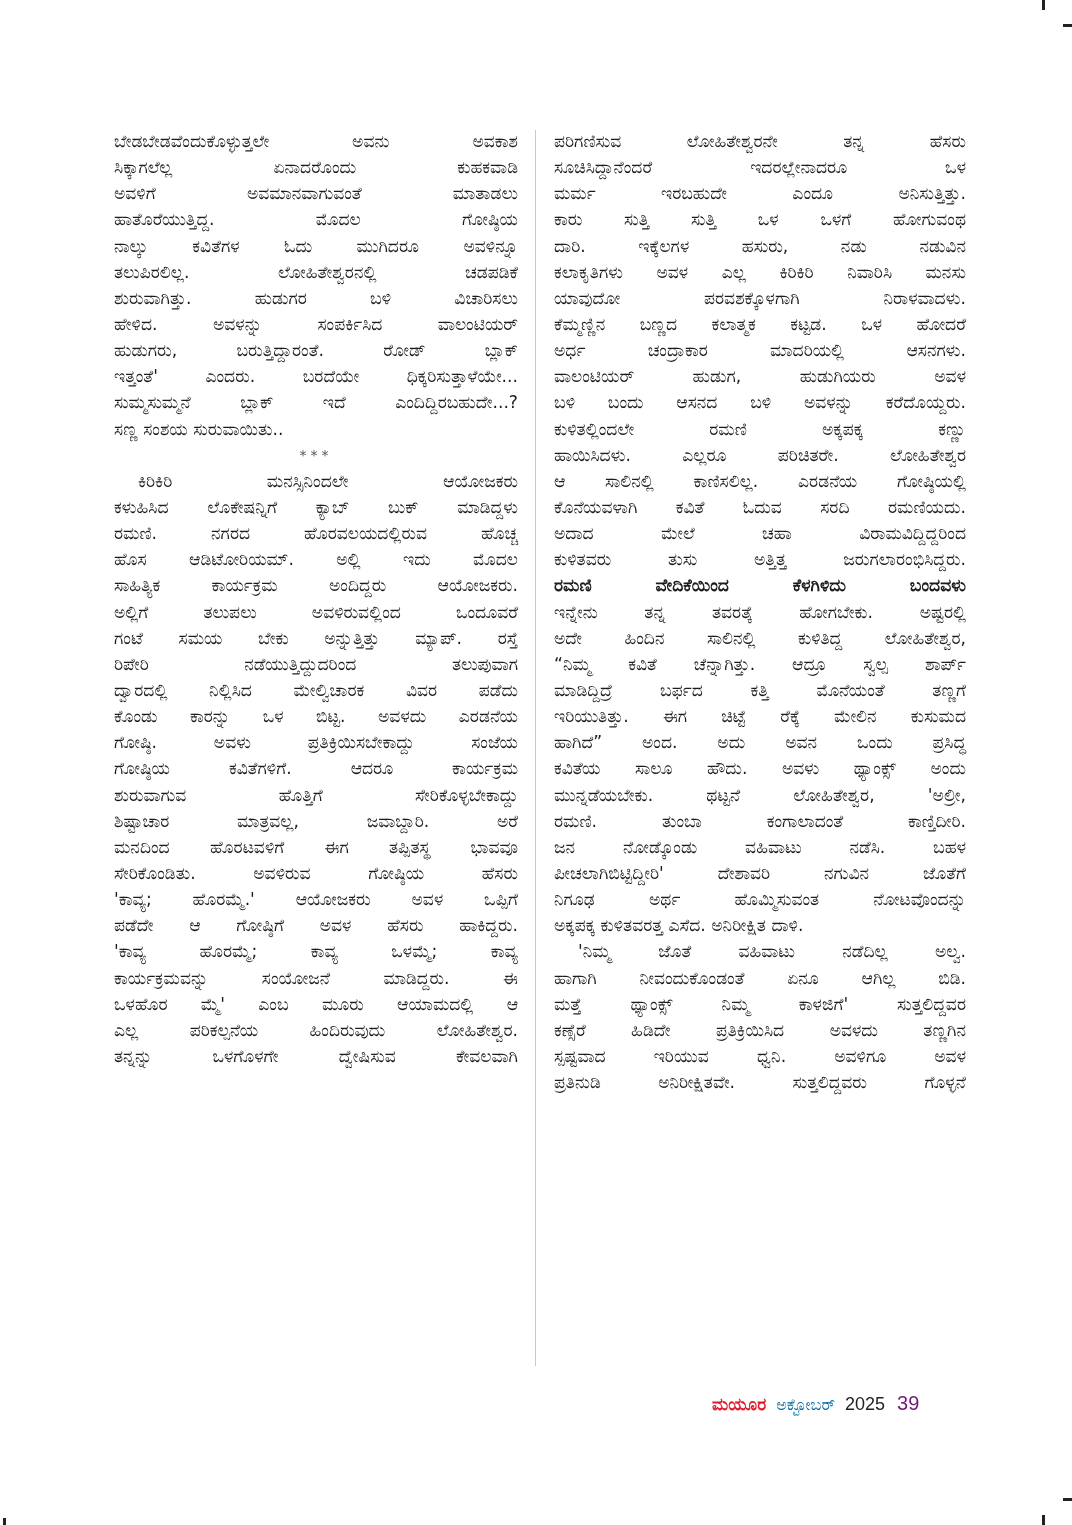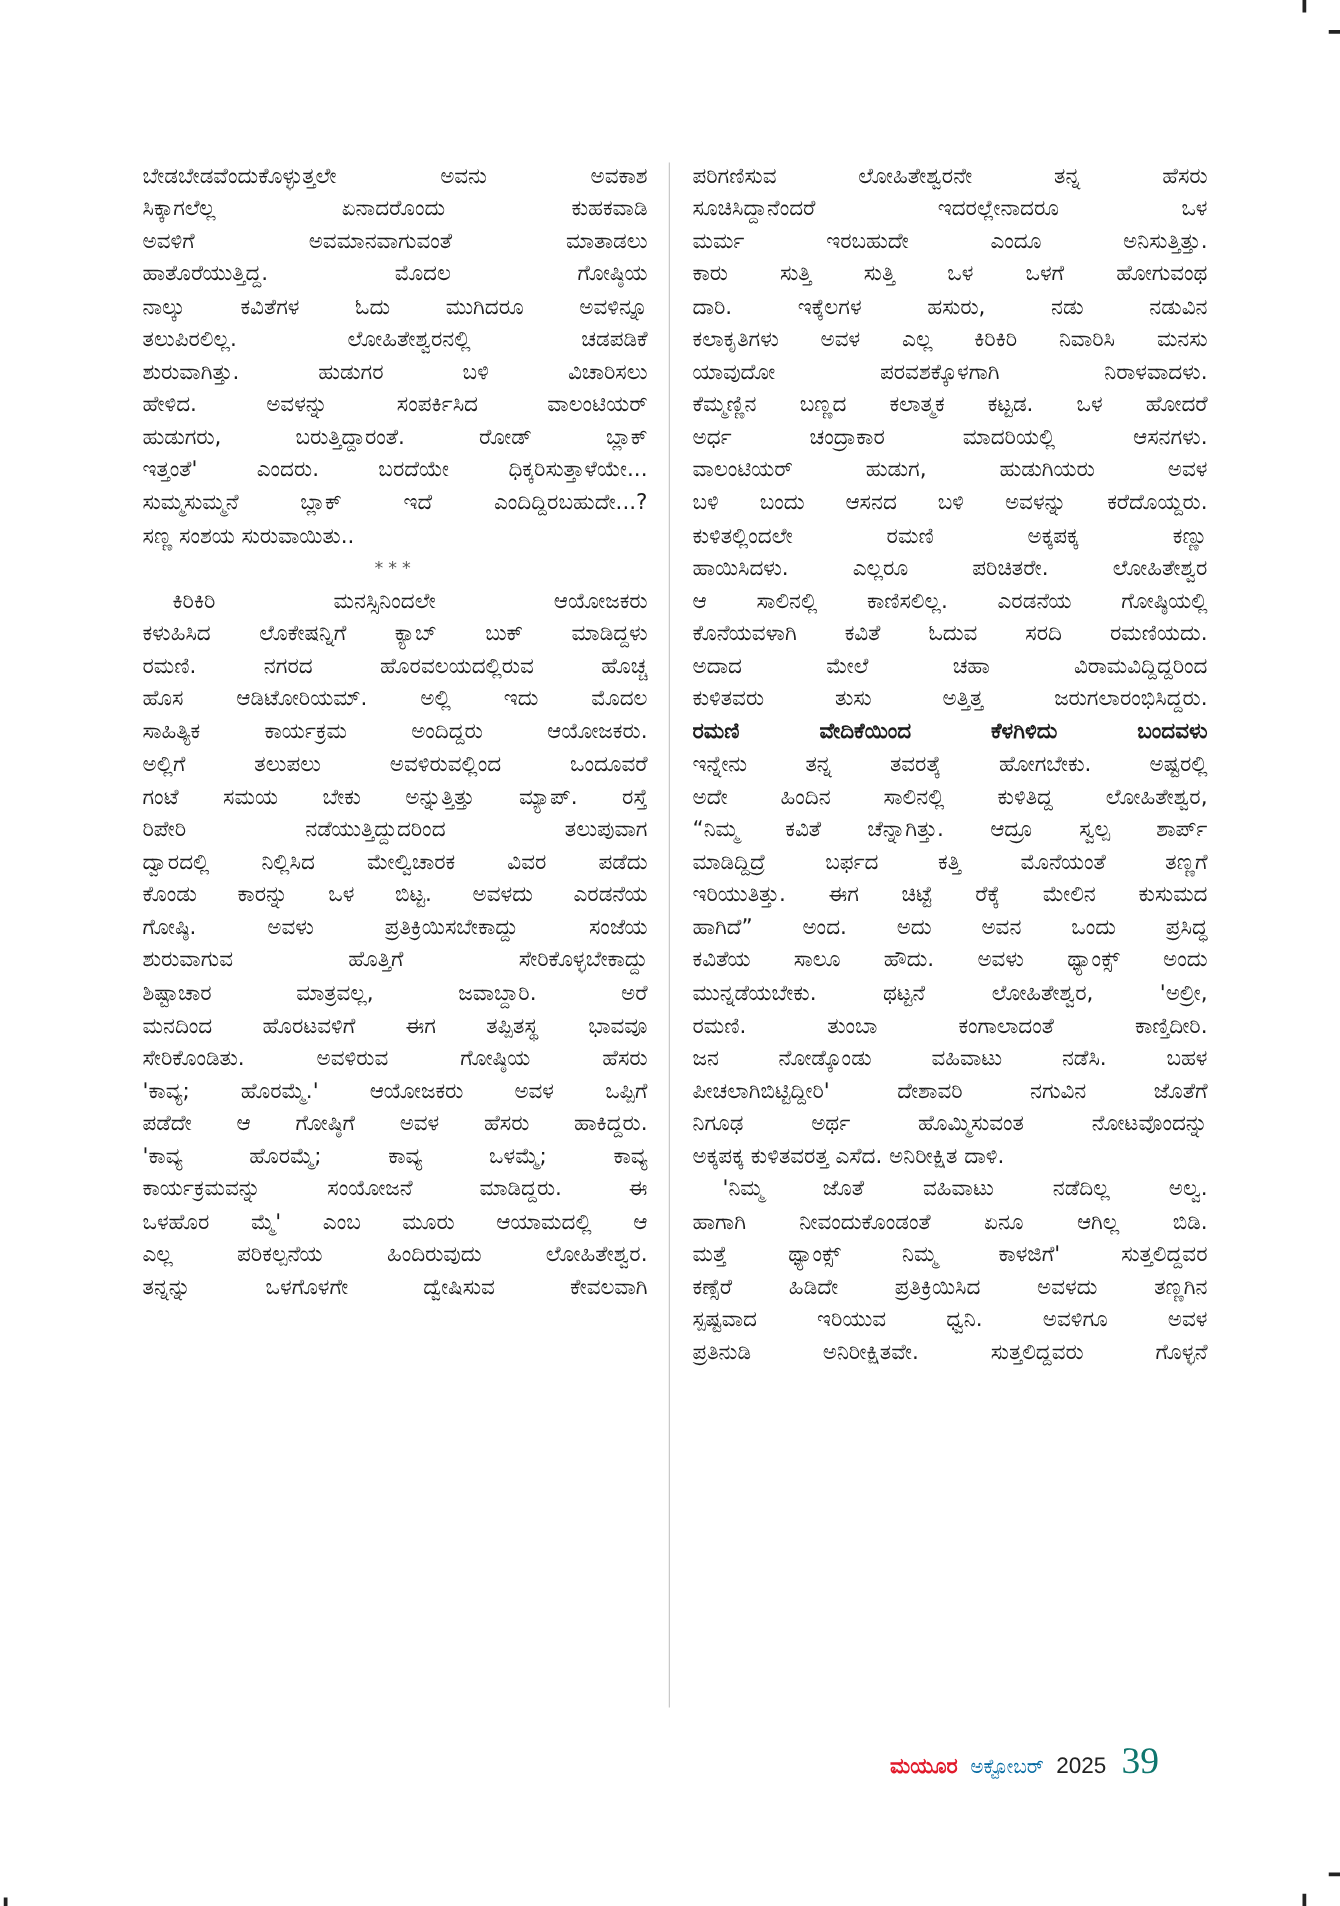--- a/index.html
+++ b/index.html
@@ -23,21 +23,21 @@
   .line.indent { padding-left: 24px; box-sizing: border-box; }
   .line.center { text-align: center; text-align-last: center; font-size: 14px; color: #555; letter-spacing: 4px; }
   .rule { position: absolute; left: 535px; top: 130px; width: 1px; height: 1236px; background: #c9c9c9; }
   .footer {
     position: absolute; left: 712px; top: 1392px; height: 36px;
     display: flex; align-items: baseline; gap: 10px;
   }
   .brand { color: #e11a2b; font-weight: bold; font-size: 17px; }
   .month { font-size: 16px; color: #0369a1; }
   .year { font-family: "Liberation Sans", sans-serif; font-size: 18px; color: #222; }
-  .pageno { font-family: Liberation Serif, serif; font-size: 30px; color: #0f766e; margin-left: 2px; }
+  .pageno { font-family: Liberation Sans, sans-serif; font-size: 20px; color: #701a75; margin-left: 2px; }
 </style>
 </head>
 <body>
 
 <div class="crop" style="left:1042px;top:0;width:3px;height:10px;"></div>
 <div class="crop" style="left:1063px;top:24px;width:9px;height:3px;"></div>
 <div class="crop" style="left:1063px;top:1498px;width:9px;height:3px;"></div>
 <div class="crop" style="left:1042px;top:1515px;width:3px;height:10px;"></div>
 <div class="crop" style="left:3px;top:1518px;width:3px;height:7px;"></div>
 
@@ -59,20 +59,21 @@
     <span class="line" style="display: block; width: auto;">ಕಳುಹಿಸಿದ ಲೊಕೇಷನ್ನಿಗೆ ಕ್ಯಾಬ್ ಬುಕ್ ಮಾಡಿದ್ದಳು</span>
     <span class="line" style="display: block; width: auto;">ರಮಣಿ. ನಗರದ ಹೊರವಲಯದಲ್ಲಿರುವ ಹೊಚ್ಚ</span>
     <span class="line" style="display: block; width: auto;">ಹೊಸ ಆಡಿಟೋರಿಯಮ್. ಅಲ್ಲಿ ಇದು ಮೊದಲ</span>
     <span class="line" style="display: block; width: auto;">ಸಾಹಿತ್ಯಿಕ ಕಾರ್ಯಕ್ರಮ ಅಂದಿದ್ದರು ಆಯೋಜಕರು.</span>
     <span class="line" style="display: block; width: auto;">ಅಲ್ಲಿಗೆ ತಲುಪಲು ಅವಳಿರುವಲ್ಲಿಂದ ಒಂದೂವರೆ</span>
     <span class="line" style="display: block; width: auto;">ಗಂಟೆ ಸಮಯ ಬೇಕು ಅನ್ನುತ್ತಿತ್ತು ಮ್ಯಾಪ್. ರಸ್ತೆ</span>
     <span class="line" style="display: block; width: auto;">ರಿಪೇರಿ ನಡೆಯುತ್ತಿದ್ದುದರಿಂದ ತಲುಪುವಾಗ</span>
     <span class="line" style="display: block; width: auto;">ದ್ವಾರದಲ್ಲಿ ನಿಲ್ಲಿಸಿದ ಮೇಲ್ವಿಚಾರಕ ವಿವರ ಪಡೆದು</span>
     <span class="line" style="display: block; width: auto;">ಕೊಂಡು ಕಾರನ್ನು ಒಳ ಬಿಟ್ಟ. ಅವಳದು ಎರಡನೆಯ</span>
     <span class="line" style="display: block; width: auto;">ಗೋಷ್ಠಿ. ಅವಳು ಪ್ರತಿಕ್ರಿಯಿಸಬೇಕಾದ್ದು ಸಂಜೆಯ</span>
+    <span class="line" style="display: block; width: auto;">ಗೋಷ್ಠಿಯ ಕವಿತೆಗಳಿಗೆ. ಆದರೂ ಕಾರ್ಯಕ್ರಮ</span>
     <span class="line" style="display: block; width: auto;">ಶುರುವಾಗುವ ಹೊತ್ತಿಗೆ ಸೇರಿಕೊಳ್ಳಬೇಕಾದ್ದು</span>
     <span class="line" style="display: block; width: auto;">ಶಿಷ್ಟಾಚಾರ ಮಾತ್ರವಲ್ಲ, ಜವಾಬ್ದಾರಿ. ಅರೆ</span>
     <span class="line" style="display: block; width: auto;">ಮನದಿಂದ ಹೊರಟವಳಿಗೆ ಈಗ ತಪ್ಪಿತಸ್ಥ ಭಾವವೂ</span>
     <span class="line" style="display: block; width: auto;">ಸೇರಿಕೊಂಡಿತು. ಅವಳಿರುವ ಗೋಷ್ಠಿಯ ಹೆಸರು</span>
     <span class="line" style="display: block; width: auto;">'ಕಾವ್ಯ; ಹೊರಮ್ಮೆ.' ಆಯೋಜಕರು ಅವಳ ಒಪ್ಪಿಗೆ</span>
     <span class="line" style="display: block; width: auto;">ಪಡೆದೇ ಆ ಗೋಷ್ಠಿಗೆ ಅವಳ ಹೆಸರು ಹಾಕಿದ್ದರು.</span>
     <span class="line" style="display: block; width: auto;">'ಕಾವ್ಯ ಹೊರಮ್ಮೆ; ಕಾವ್ಯ ಒಳಮ್ಮೆ; ಕಾವ್ಯ</span>
     <span class="line" style="display: block; width: auto;">ಕಾರ್ಯಕ್ರಮವನ್ನು ಸಂಯೋಜನೆ ಮಾಡಿದ್ದರು. ಈ</span>
     <span class="line" style="display: block; width: auto;">ಒಳಹೊರ ಮ್ಮೆ' ಎಂಬ ಮೂರು ಆಯಾಮದಲ್ಲಿ ಆ</span>
     <span class="line" style="display: block; width: auto;">ಎಲ್ಲ ಪರಿಕಲ್ಪನೆಯ ಹಿಂದಿರುವುದು ಲೋಹಿತೇಶ್ವರ.</span>

